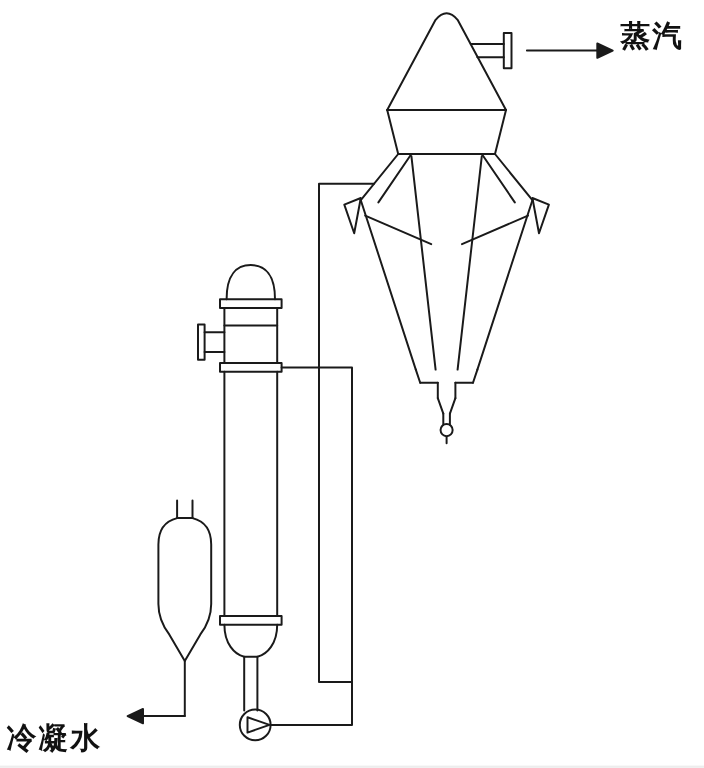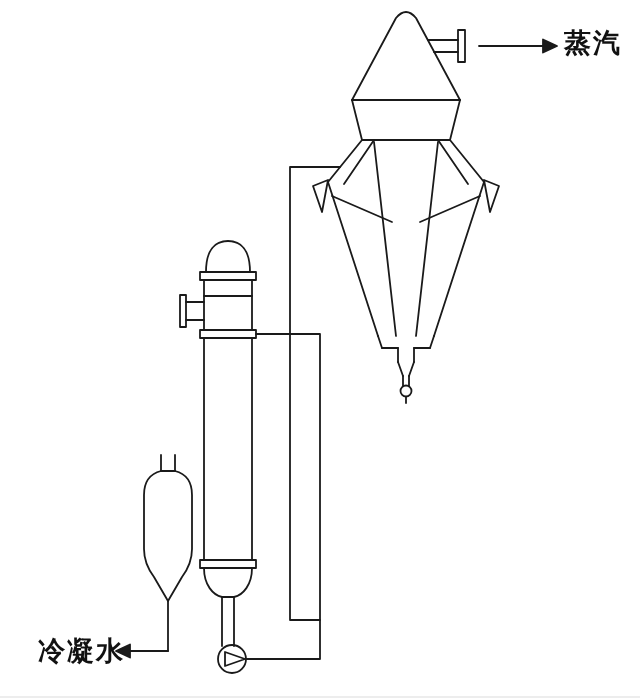--- a/index.html
+++ b/index.html
@@ -15,22 +15,22 @@
   svg { display: block; }
   .diagram-label {
     position: absolute;
     color: #111111;
     font-weight: 700;
     font-size: 27px;
     letter-spacing: 2px;
     white-space: nowrap;
     line-height: 1;
   }
-  #label-steam { left: 564px; top: 30px; }
-  #label-condensate { left: 6px; top: 638px; margin-left: 32px; }
+  #label-steam { left: 564px; top: 20px; }
+  #label-condensate { left: 6px; top: 658px; }
   .bottom-edge {
     position: absolute;
     left: 0; right: 0; bottom: 0;
     height: 2px;
     background: #ededed;
   }
 </style>
 </head>
 <body>
 

